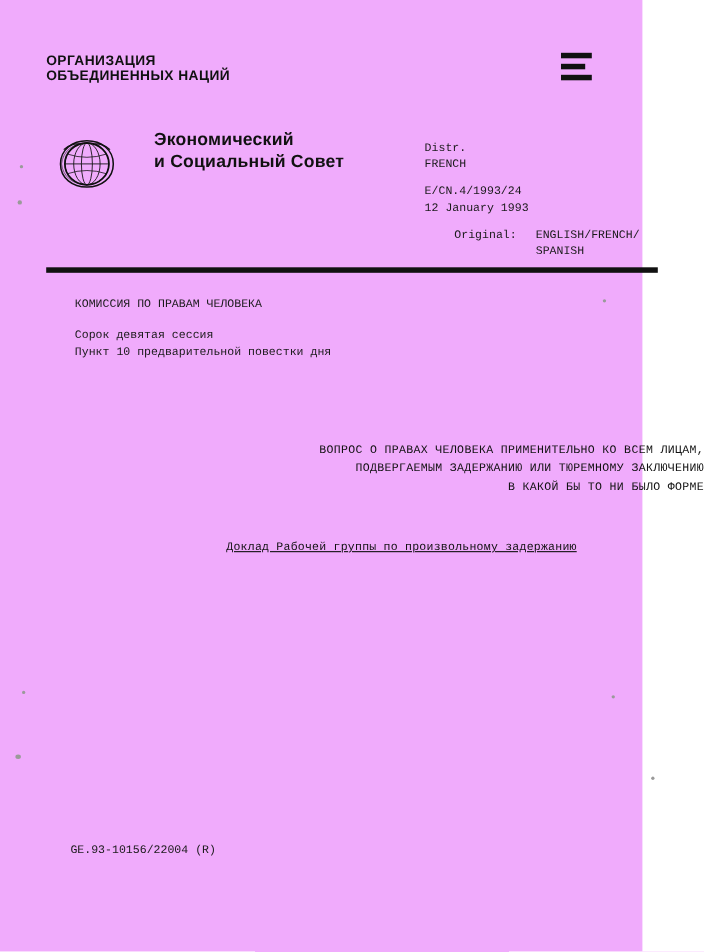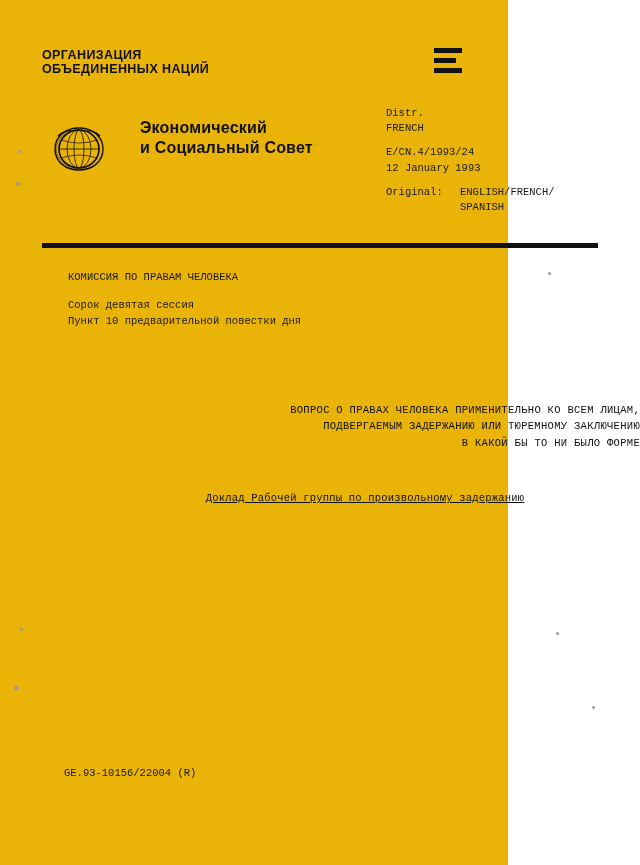--- a/index.html
+++ b/index.html
@@ -12,23 +12,23 @@
     height: 865px;
     position: relative;
     font-family: "Liberation Serif", serif;
     color: #1a1a1a;
     overflow: hidden;
   }
 
   .page {
     position: absolute;
     left: 0; top: 0;
-    width: 508px;
+    width: 584px;
     height: 865px;
-    background: #eab308;
+    background: #f0abfc;
   }
 
   
   .org-block {
     position: absolute;
     left: 42px;
     top: 48px;
     line-height: 1.12;
   }
   .org-line {
@@ -78,29 +78,29 @@
     line-height: 1.25;
     color: #111;
     letter-spacing: 0.2px;
   }
   .doc-title div { white-space: nowrap; }
 
   
   .distr-block {
     position: absolute;
     left: 386px;
-    top: 106px;
+    top: 128px;
     font-family: "Liberation Mono", monospace;
     font-size: 10.5px;
     line-height: 1.45;
     color: #1a1a1a;
   }
   .distr-block .gap { height: 9px; }
   .distr-block .row { white-space: nowrap; }
-  .lang-row { display: flex; }
+  .lang-row { display: flex; margin-left: 27px; }
   .lang-label { width: 74px; flex: 0 0 74px; }
 
   
   .rule {
     position: absolute;
     left: 42px;
     top: 243px;
     width: 556px;
     height: 5px;
     background: #111;

